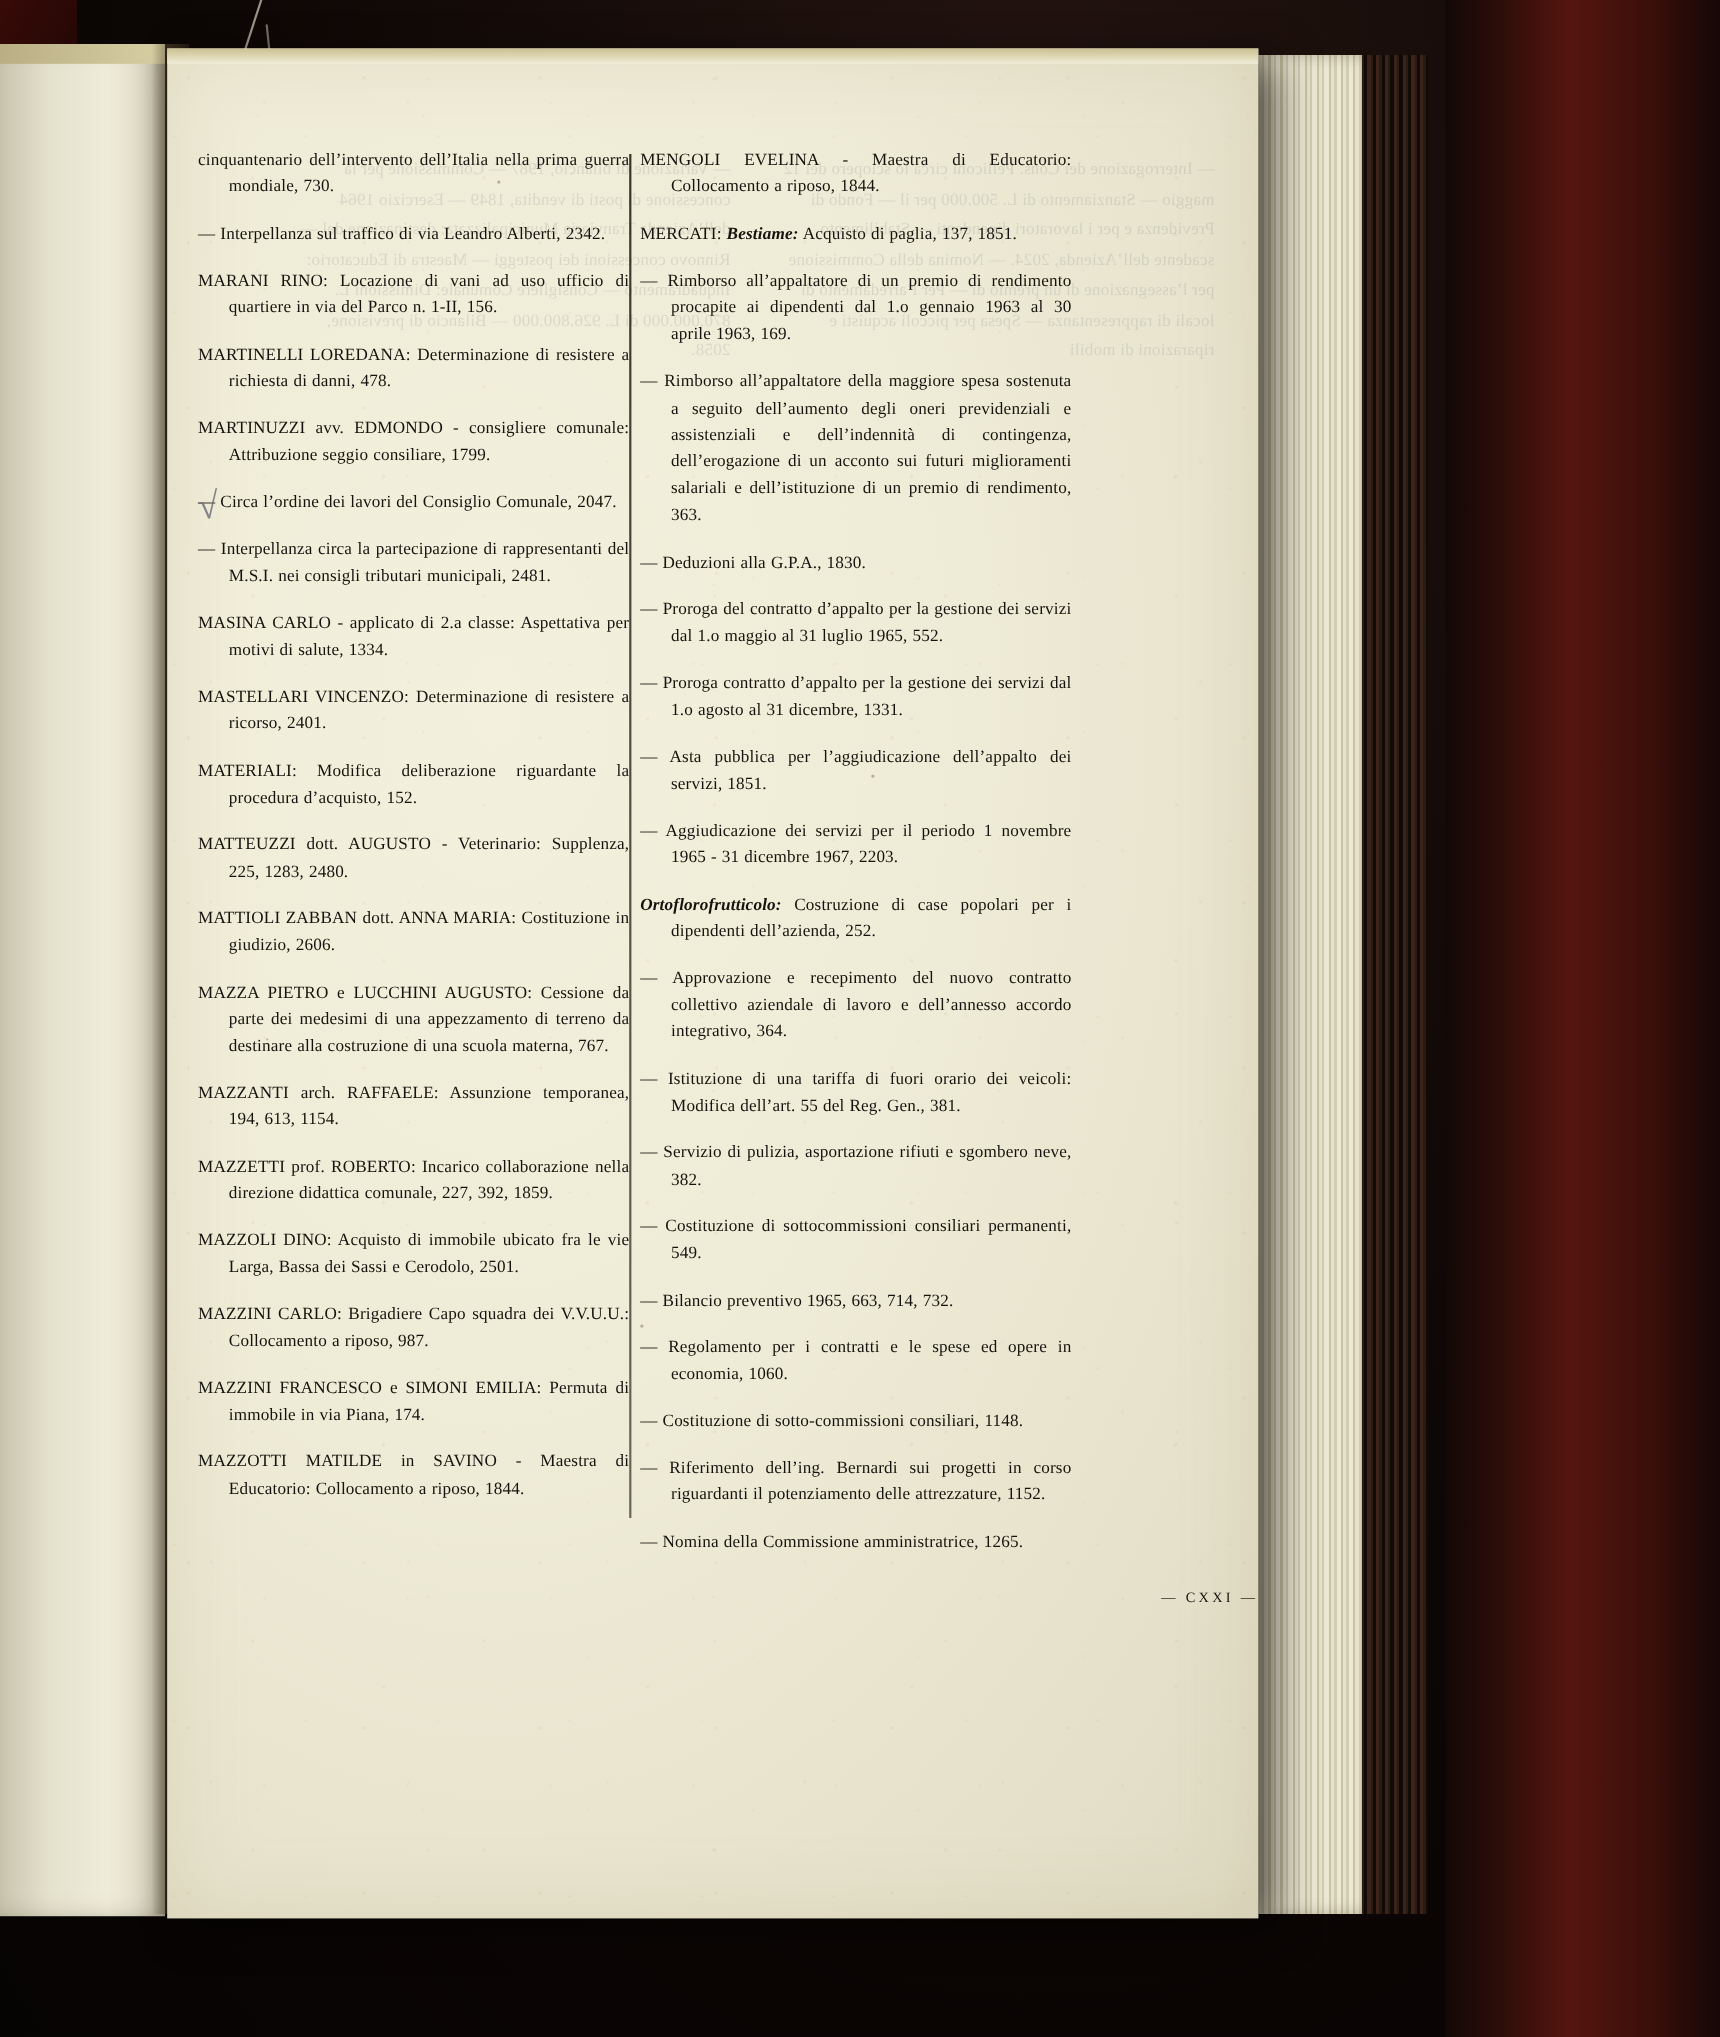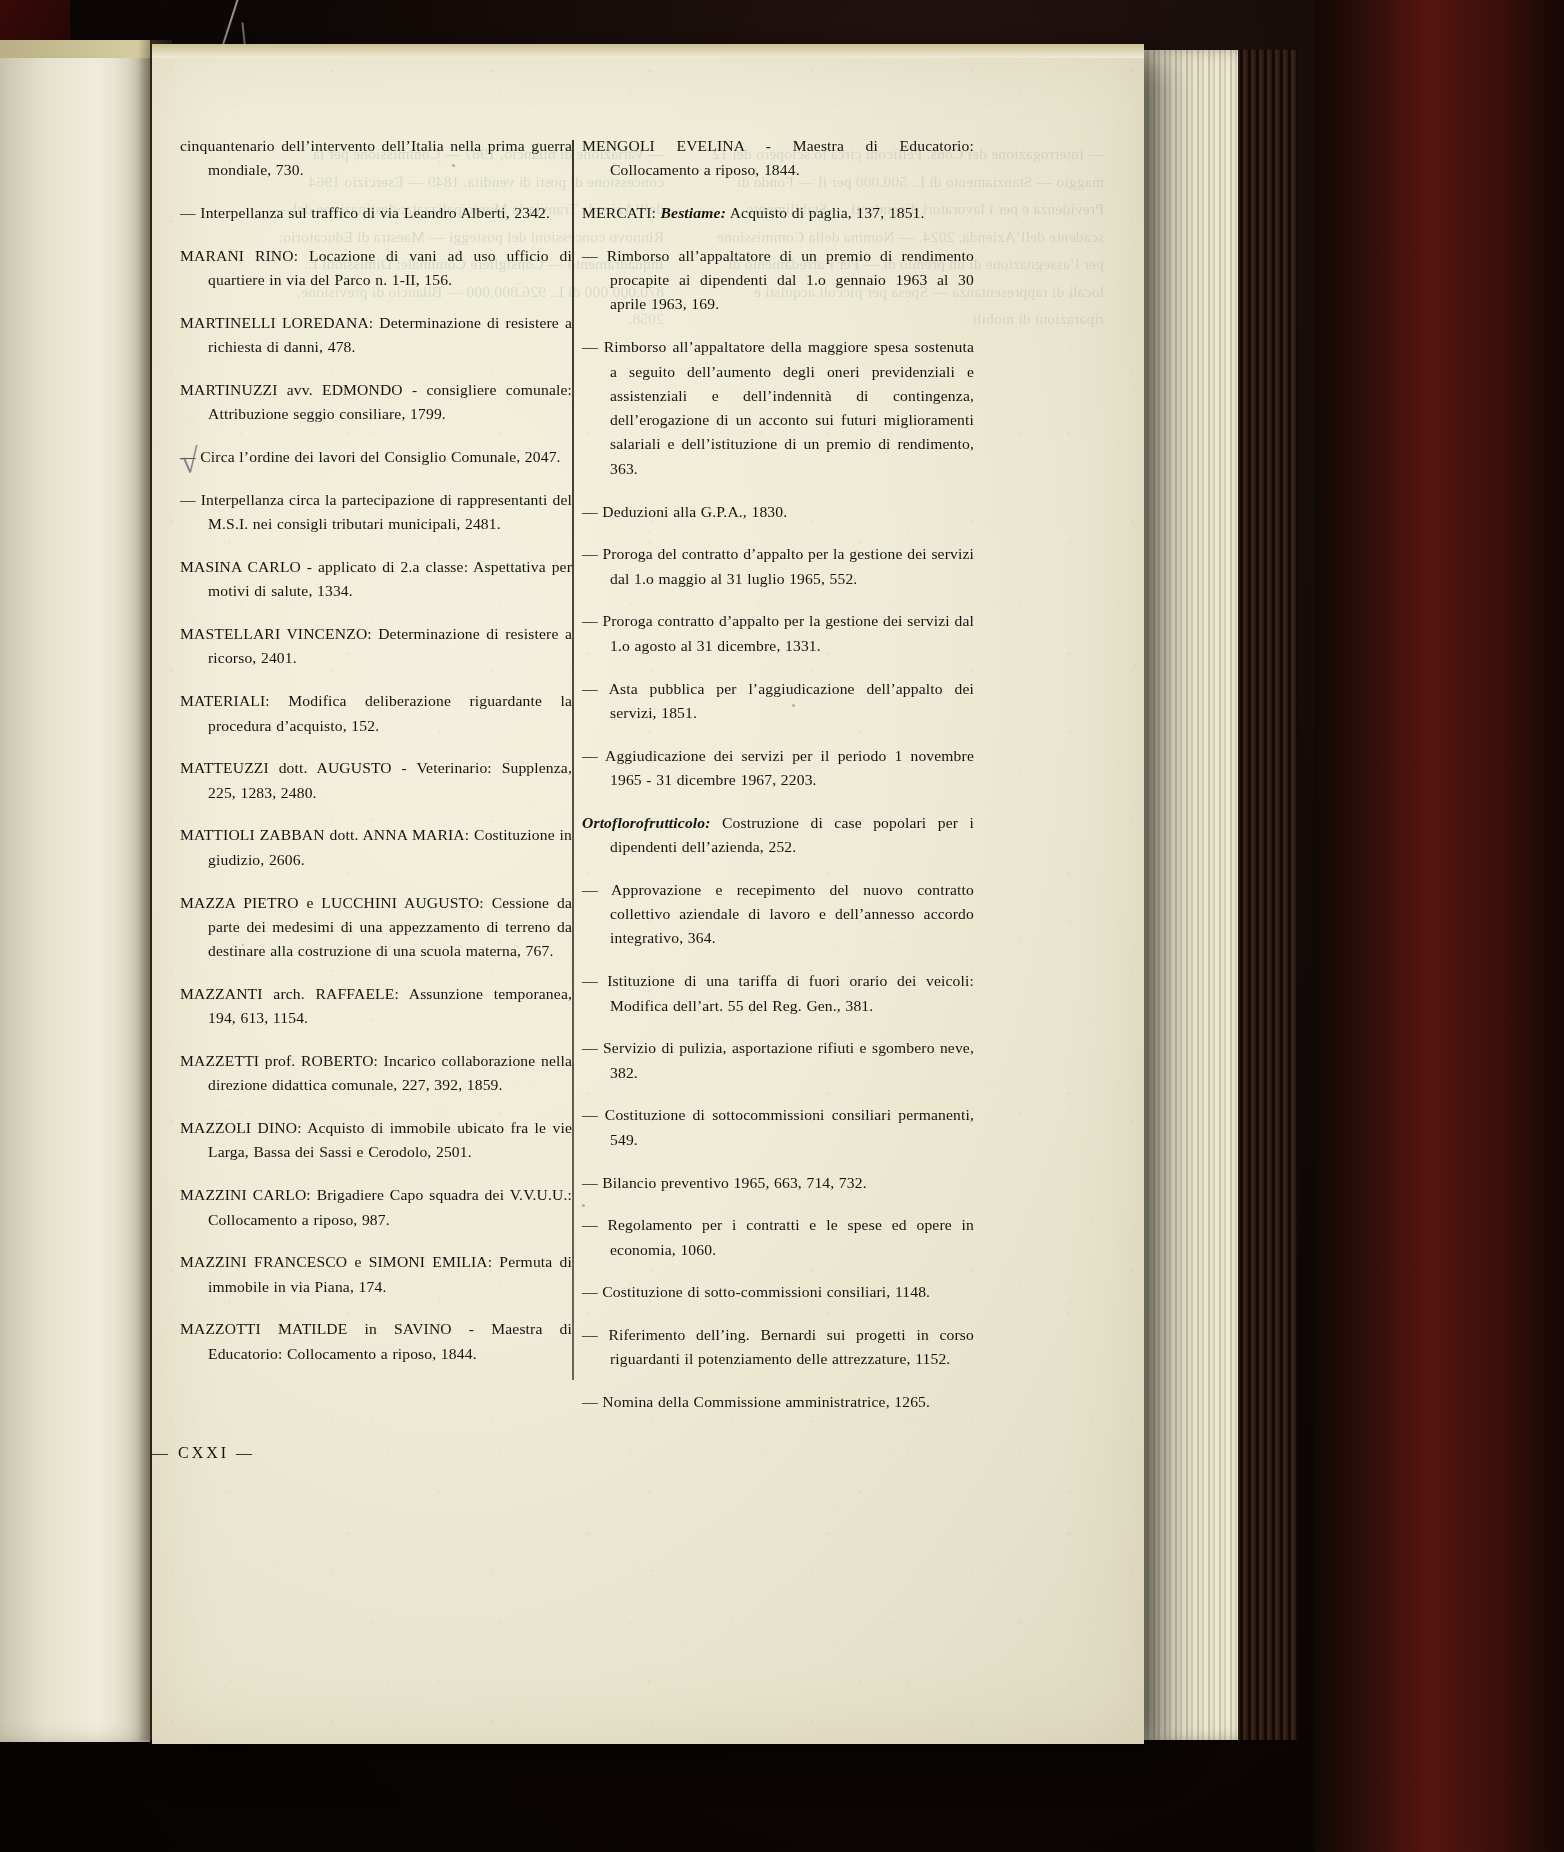--- a/index.html
+++ b/index.html
@@ -88,22 +88,22 @@
 
   .entry{margin:0 0 18.5px 0;padding-left:28px;text-indent:-28px;}
   b{font-weight:700;}
   .kw{font-weight:700;font-style:italic;}
 
   
   .tick{position:absolute;left:28px;top:402px;width:26px;height:30px;
     color:#6a6a74;font-family:"Liberation Serif",serif;font-size:34px;
     line-height:30px;transform:rotate(-4deg);opacity:.8;}
 
-  .folio{position:absolute;left:0;top:1400px;width:992px;text-align:left;
-    font-size:16px;letter-spacing:3px;color:#17140f;}
+  .folio{position:absolute;left:0;top:1400px;width:992px;text-align:right;
+    font-size:13px;letter-spacing:3px;color:#17140f;}
 
   
   .fleck{position:absolute;background:#7d7258;border-radius:50%;opacity:.5;}
 </style>
 </head>
 <body>
 
 <div class="scene">
   <div class="backdrop"></div>
   <div class="binding-left"></div>

